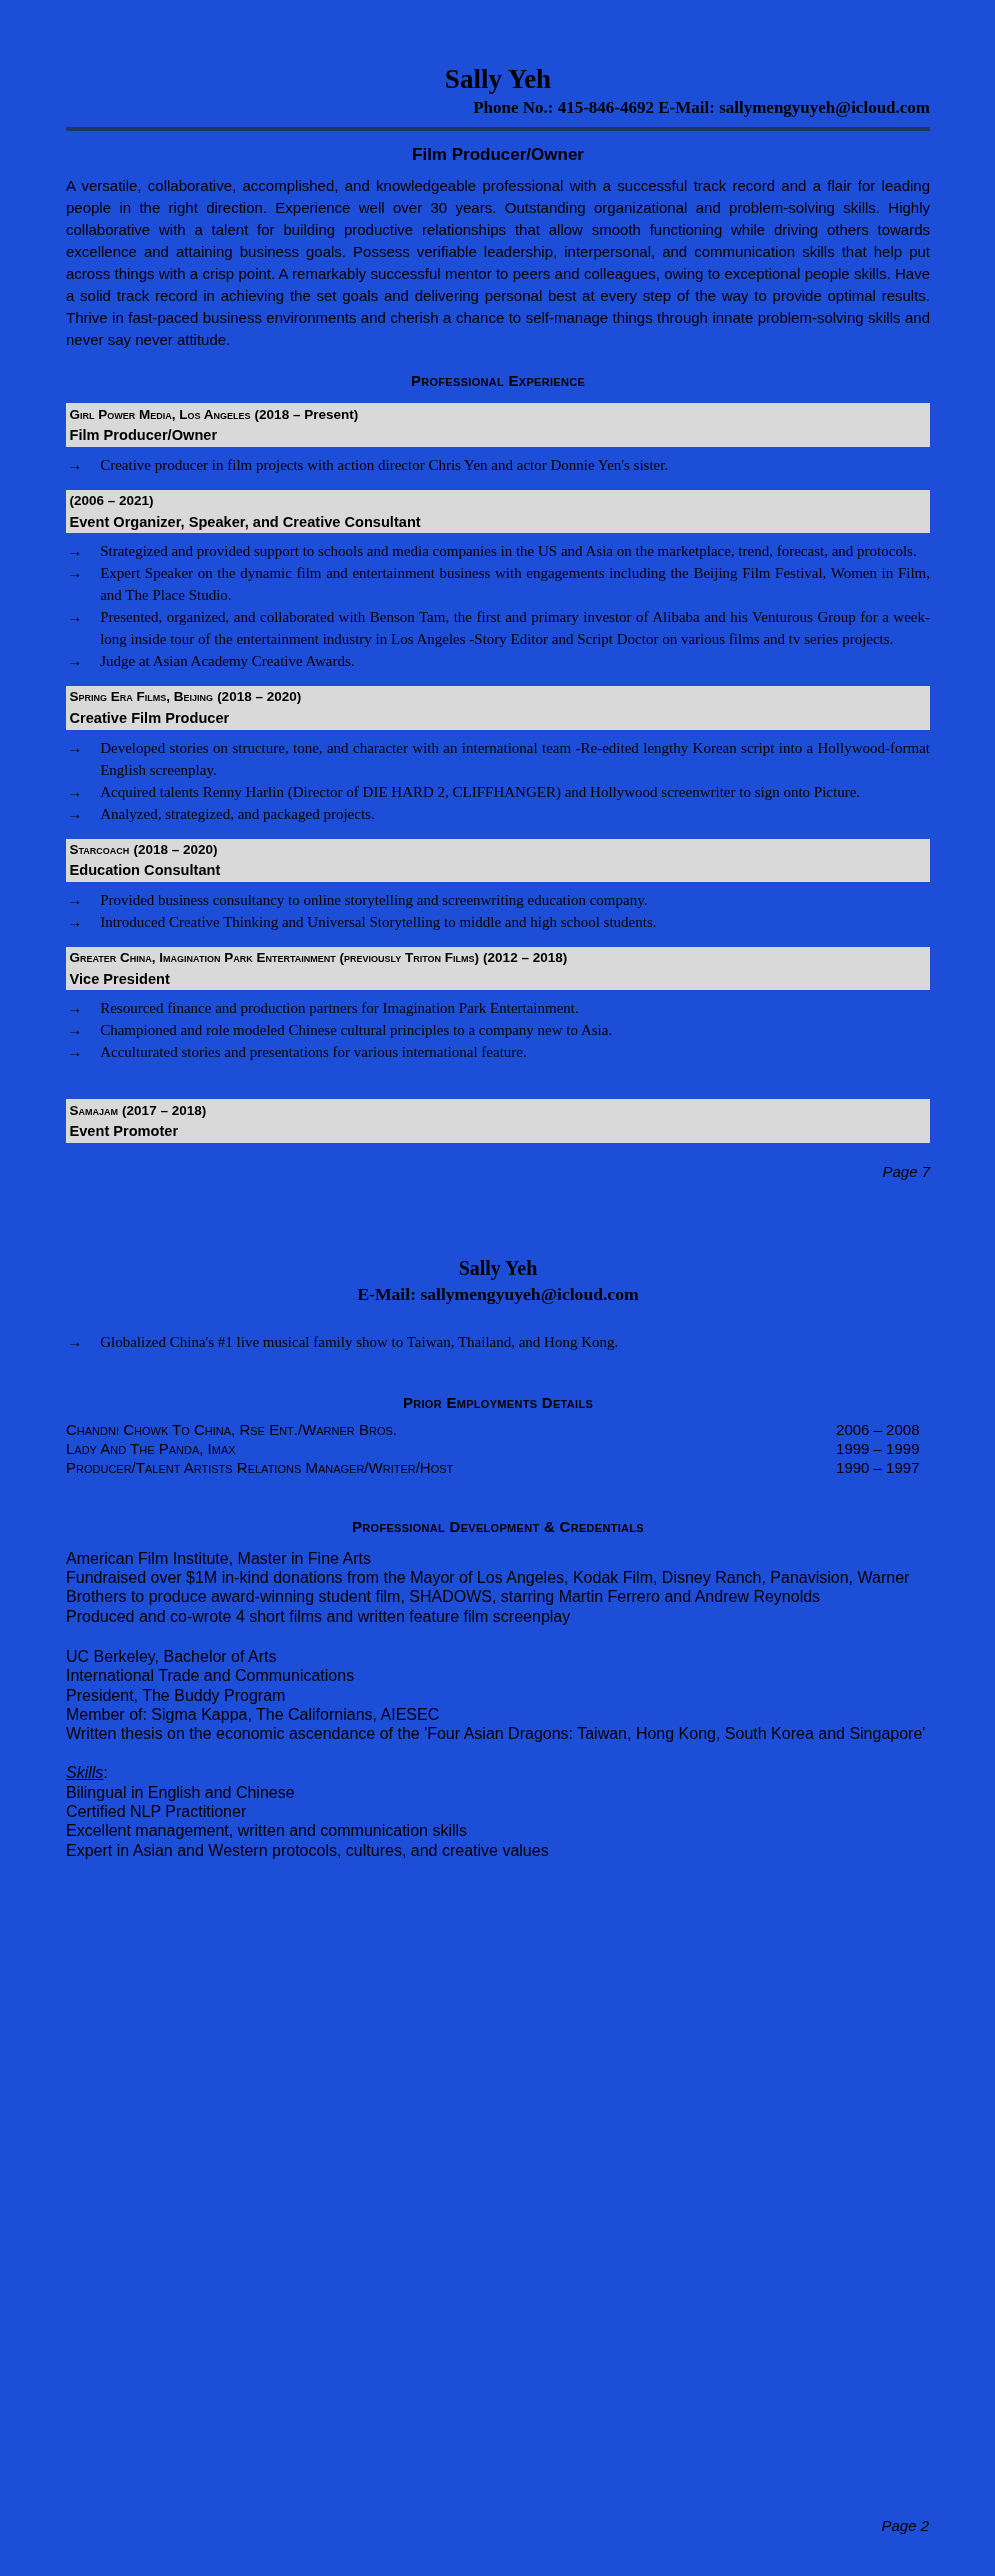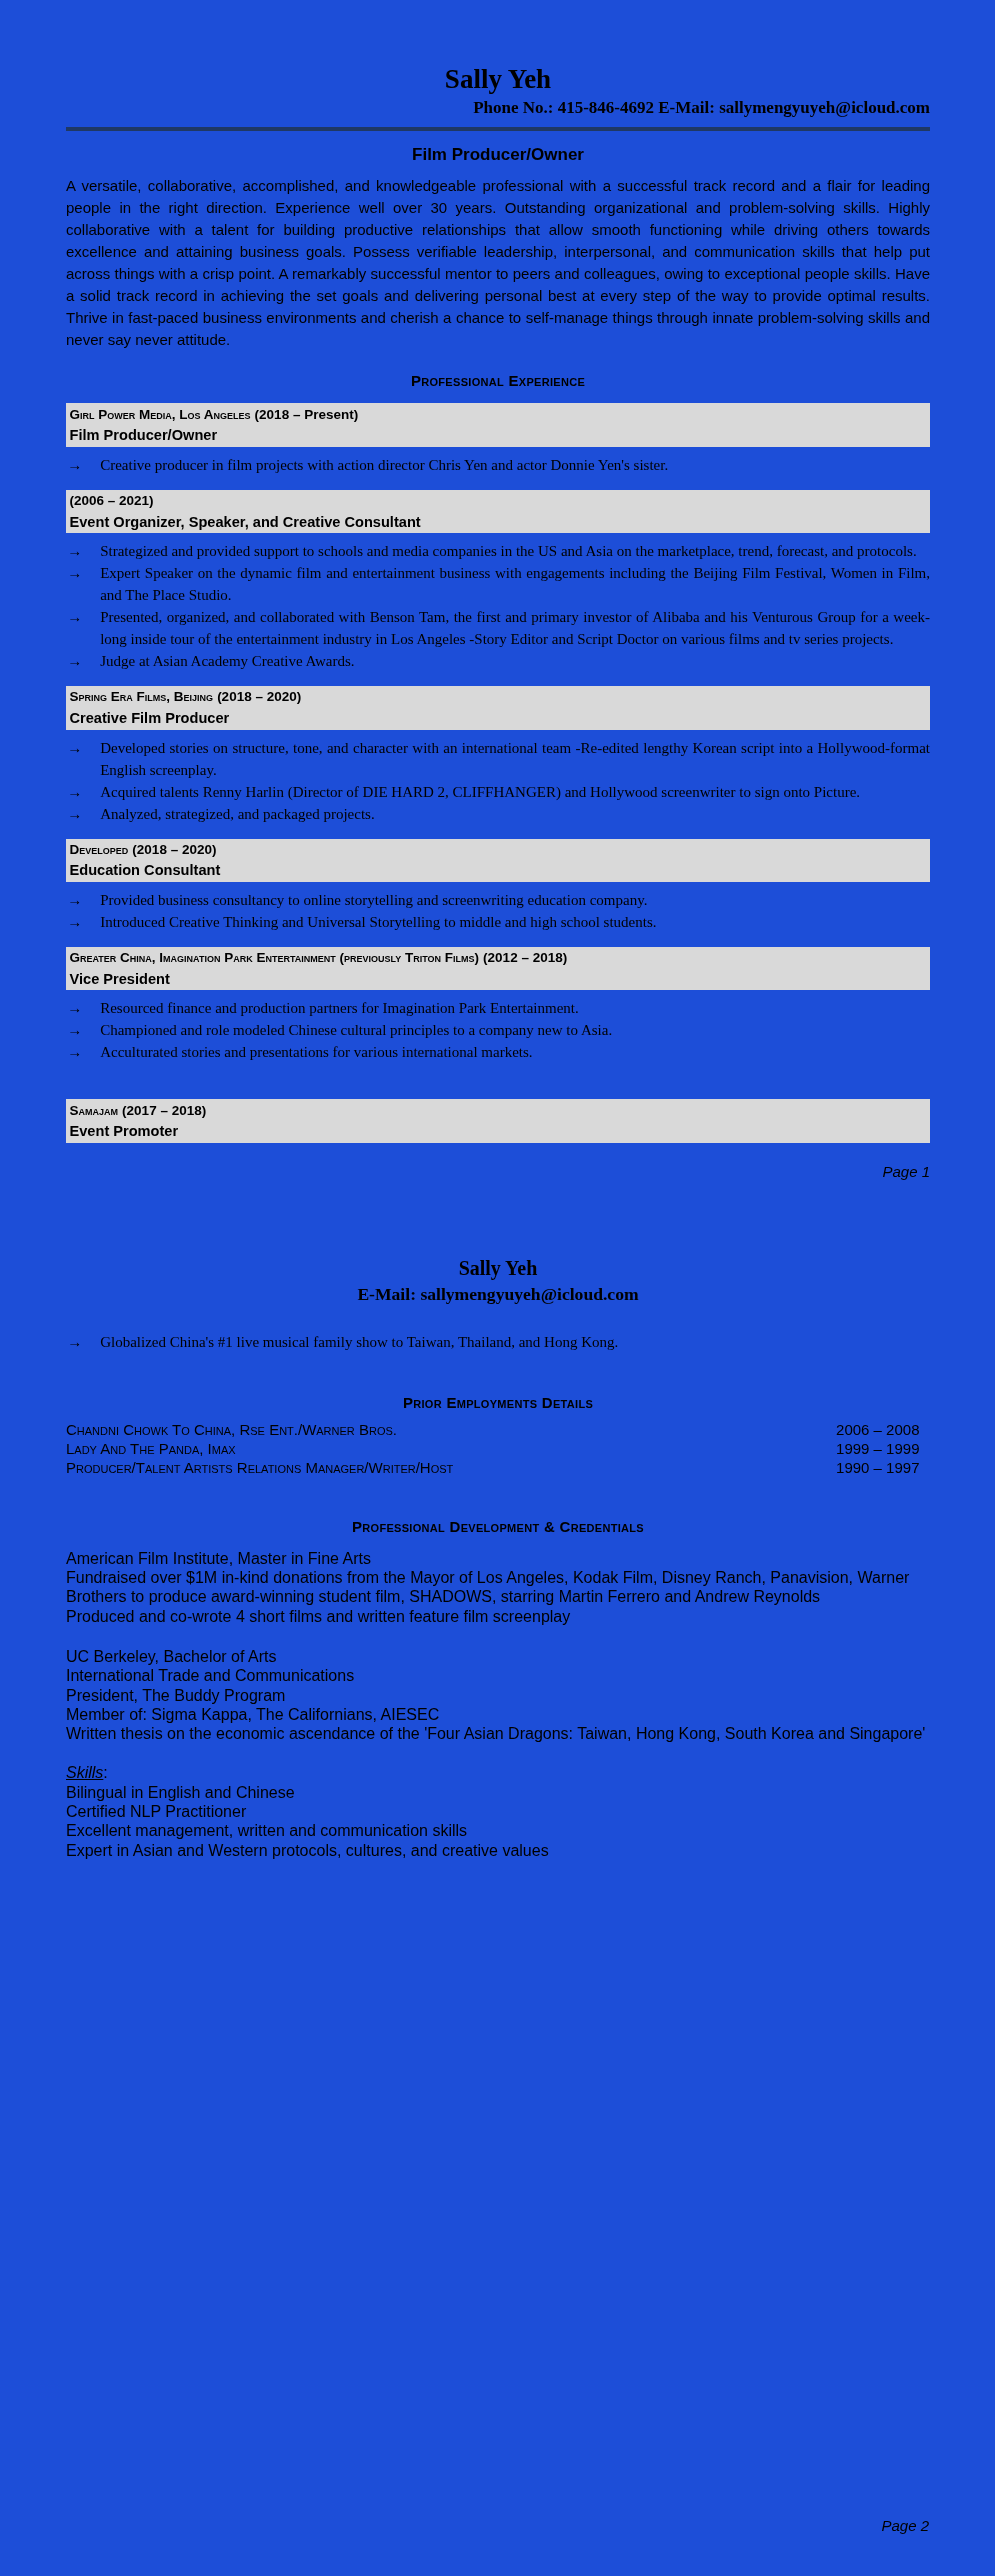--- a/index.html
+++ b/index.html
@@ -128,21 +128,21 @@
         <span class="btext">Acquired talents Renny Harlin (Director of DIE HARD 2, CLIFFHANGER) and Hollywood screenwriter to sign onto Picture.</span>
       </div>
       <div class="bullet">
         <span class="arrow">→</span>
         <span class="btext">Analyzed, strategized, and packaged projects.</span>
       </div>
     </div>
 
     <div class="banner">
       <div class="banner-line1">
-        <span class="sc">Developed</span><span>(2018 – 2020)</span>
+        <span class="sc">Starcoach</span><span>(2018 – 2020)</span>
       </div>
       <div class="banner-title">Education Consultant</div>
     </div>
     <div class="bullets">
       <div class="bullet">
         <span class="arrow">→</span>
         <span class="btext">Provided business consultancy to online storytelling and screenwriting education company.</span>
       </div>
       <div class="bullet">
         <span class="arrow">→</span>
@@ -160,32 +160,32 @@
       <div class="bullet">
         <span class="arrow">→</span>
         <span class="btext">Resourced finance and production partners for Imagination Park Entertainment.</span>
       </div>
       <div class="bullet">
         <span class="arrow">→</span>
         <span class="btext">Championed and role modeled Chinese cultural principles to a company new to Asia.</span>
       </div>
       <div class="bullet">
         <span class="arrow">→</span>
-        <span class="btext">Acculturated stories and presentations for various international markets.</span>
+        <span class="btext">Acculturated stories and presentations for various international feature.</span>
       </div>
     </div>
 
     <div class="banner last-gap">
       <div class="banner-line1">
         <span class="sc">Samajam</span><span>(2017 – 2018)</span>
       </div>
       <div class="banner-title">Event Promoter</div>
     </div>
 
-    <div class="page-footer footer1">Page 1</div>
+    <div class="page-footer footer1">Page 7</div>
 
     <div class="p2-title">Sally Yeh</div>
     <div class="p2-contact">E-Mail: sallymengyuyeh@icloud.com</div>
 
     <div class="bullets p2-bullets">
       <div class="bullet">
         <span class="arrow">→</span>
         <span class="btext">Globalized China's #1 live musical family show to Taiwan, Thailand, and Hong Kong.</span>
       </div>
     </div>

